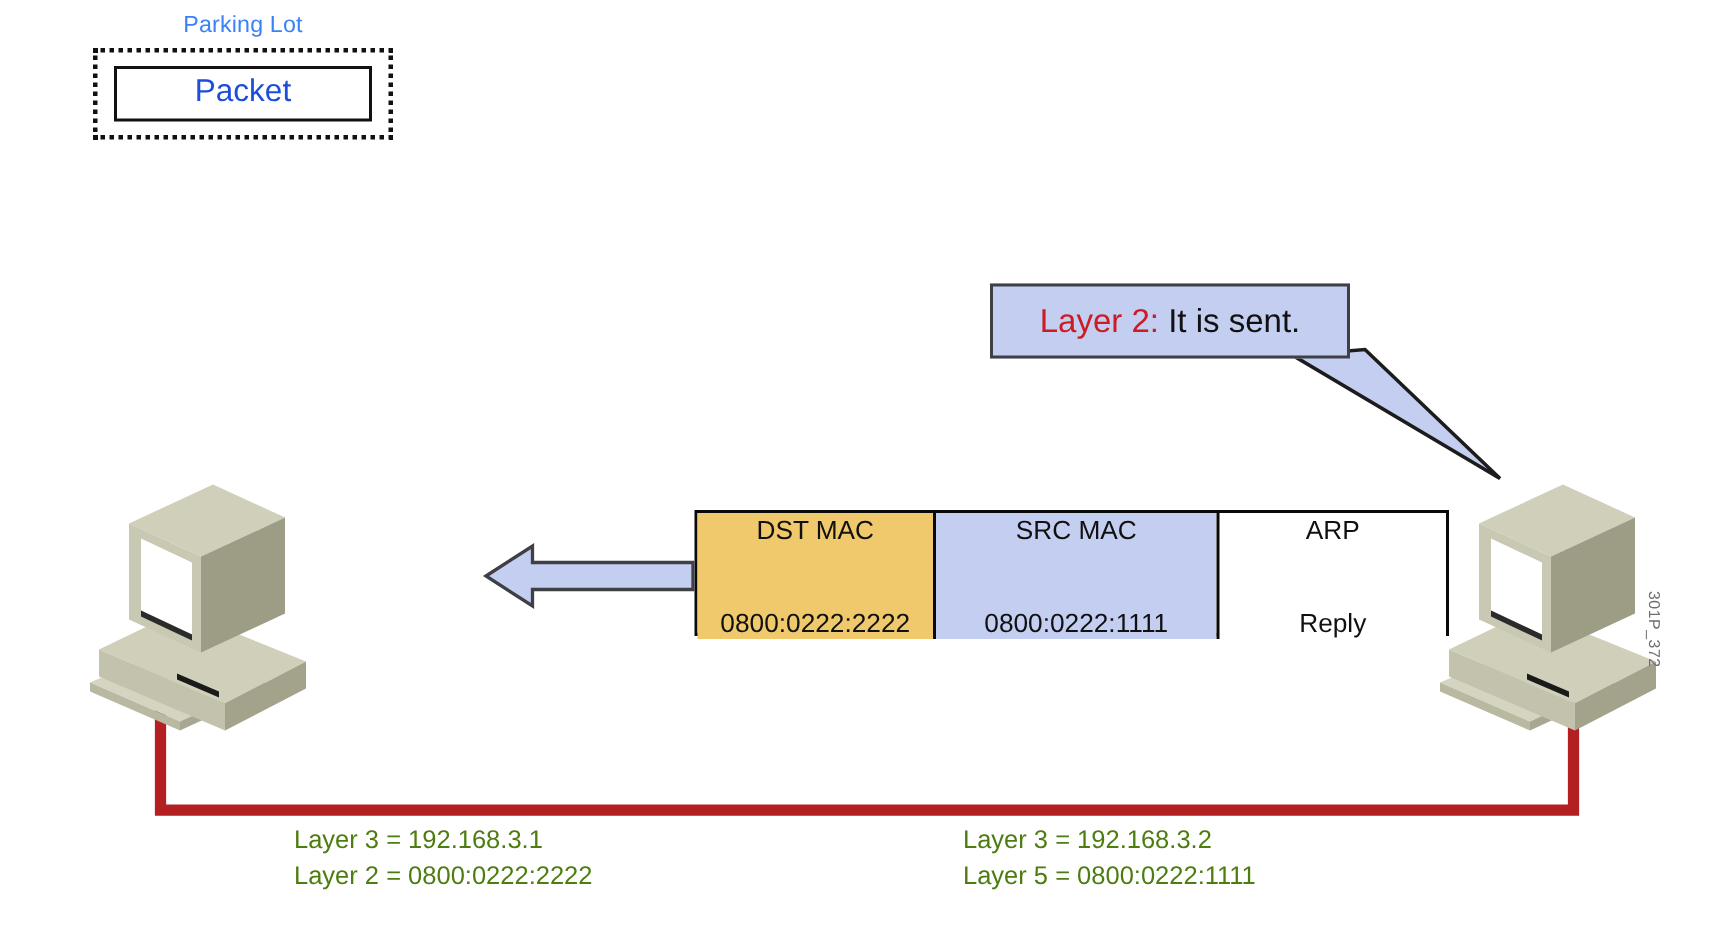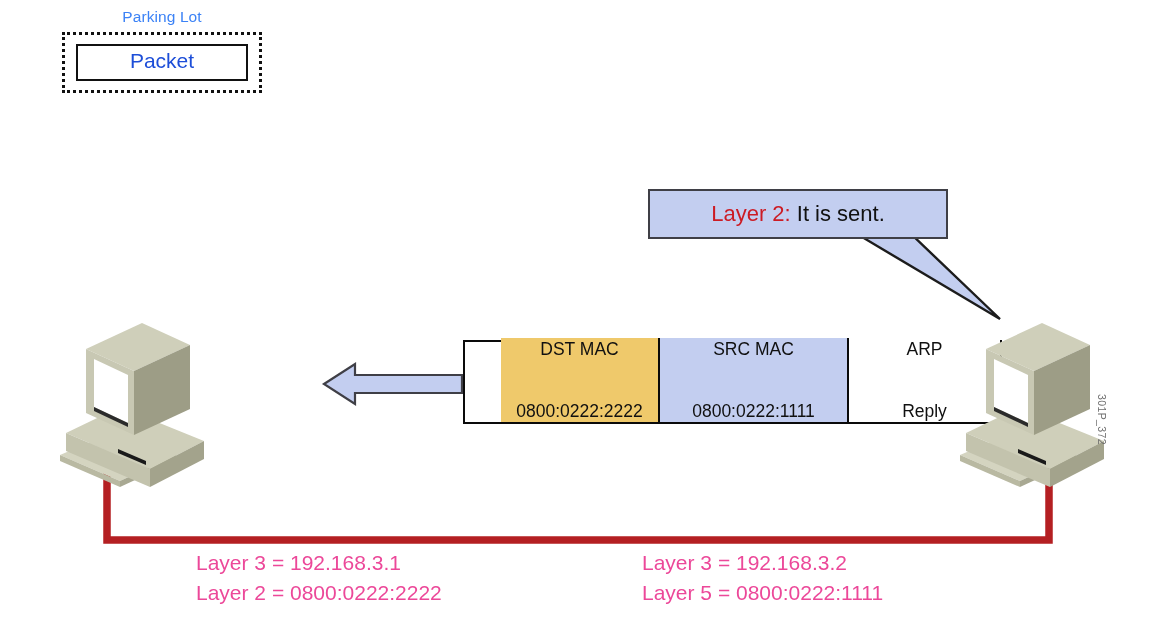--- a/index.html
+++ b/index.html
@@ -60,23 +60,23 @@
   #callout-tail {
     position: absolute;
     left: 0;
     top: 0;
     width: 352px;
     height: 132px;
     overflow: visible;
   }
   #callout-box {
     position: absolute;
-    left: 0;
+    left: 12px;
     top: 0;
-    width: 300px;
+    width: 240px;
     height: 50px;
     background: #c3cef0;
     border: 2.2px solid #3f3f46;
     display: flex;
     align-items: center;
     justify-content: center;
     white-space: nowrap;
   }
   #callout-text {
     font-size: 22px;
@@ -85,24 +85,23 @@
   .t-red { color: #cc1b24; }
   .t-dark { color: #111111; }
 
   
   #frame-group {
     position: absolute;
     left: 463px;
     top: 340px;
     height: 84px;
     display: flex;
-    align-items: flex-end;
+    align-items: flex-start;
     border: 2.8px solid #0a0a0a;
     background: #ffffff;
-    padding-left: 36px;
   }
   .frame-cell {
     display: flex;
     flex-direction: column;
     align-items: center;
     justify-content: center;
     font-size: 17.5px;
     color: #101010;
     line-height: 1.26;
     padding: 0 7px;
@@ -139,22 +138,22 @@
     position: absolute;
     left: 0;
     top: 440px;
     width: 1156px;
     height: 130px;
   }
 
   
   .addr-block {
     position: absolute;
-    font-size: 21px;
-    color: #ec4899;
+    font-size: 17px;
+    color: #4d7c0f;
     line-height: 1.42;
     white-space: nowrap;
   }
   #addr-left  { left: 196px; top: 548px; }
   #addr-right { left: 642px; top: 548px; }
 
   
   #watermark {
     position: absolute;
     left: 1108px;

